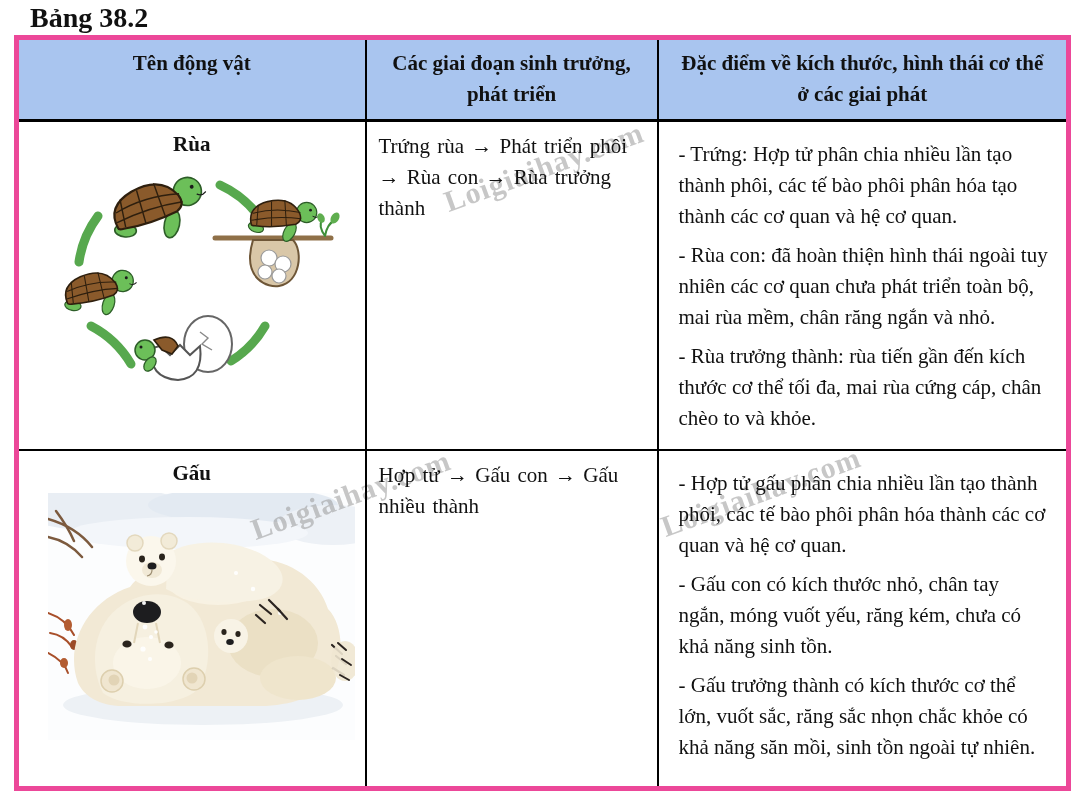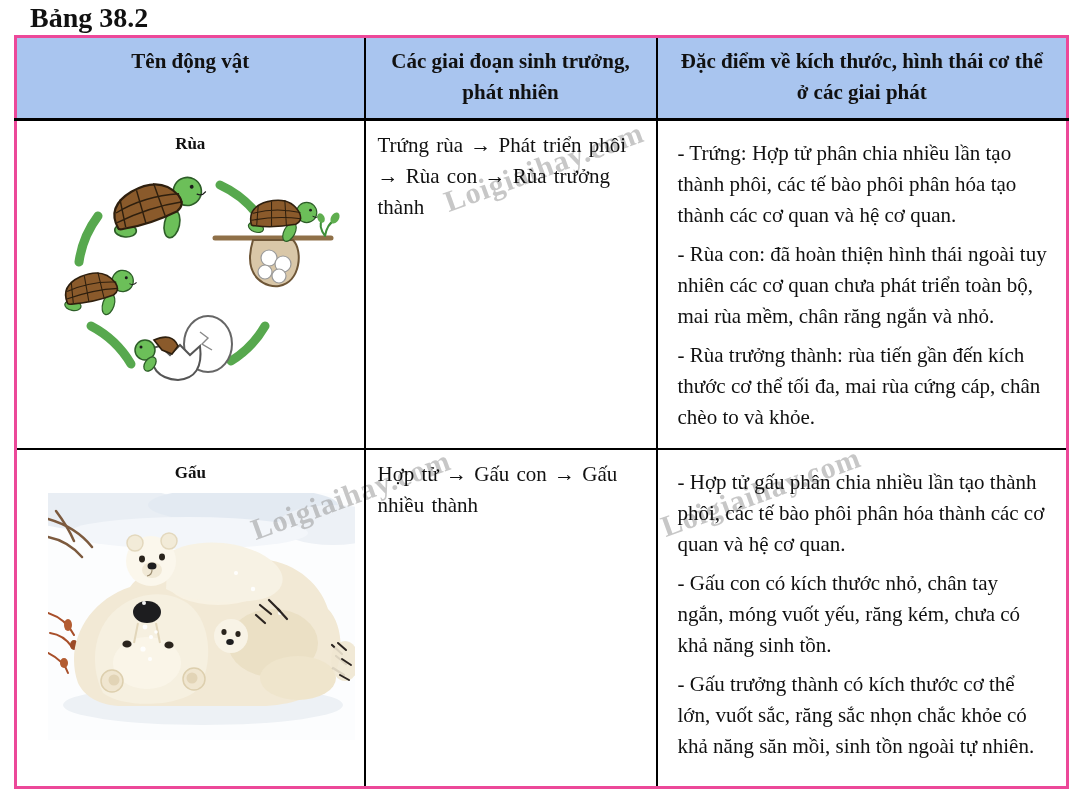--- a/index.html
+++ b/index.html
@@ -14,30 +14,30 @@
   table.main {
     position:absolute; left:14px; top:35px; width:1052px;
     border-collapse:collapse; table-layout:fixed; z-index:5;
     background:transparent;
   }
   table.main td {
     border:2px solid #000; vertical-align:top;
     font-size:21px; line-height:31px; box-sizing:border-box;
     background:transparent;
   }
-  table.main { border:3px solid #ec4899; }
+  table.main { border:5px solid #ec4899; }
   tr.hdr td {
     background:#a9c5ef; text-align:center; font-weight:bold;
     white-space:pre-line; padding:8px 4px 4px 4px;
     border-bottom:3px solid #000; height:83px; vertical-align:top;
   }
   tr.row1 { height:329px; }
   tr.row2 { height:339px; }
   td.animal-cell { text-align:center; padding-top:7px; }
-  .animal-name { font-weight:bold; font-size:17px; }
+  .animal-name { font-weight:bold; font-size:21px; }
   td.stages-cell { padding:9px 8px 0 12px; word-spacing:2px; }
   td.chars-cell  { padding:9px 10px 0 12px; }
   td.chars-cell p { margin:8px; }
   .wm {
     position:absolute; width:272px; text-align:center;
     font-size:30px; font-weight:bold; letter-spacing:1px;
     color:#9a9a9a; opacity:0.55; transform:rotate(-20deg);
     z-index:4; pointer-events:none; white-space:nowrap;
     font-family:"Liberation Serif","DejaVu Serif",serif;
   }
@@ -188,21 +188,21 @@
 <table class="main">
   <colgroup>
       <col style="width:349px">
       <col style="width:292px">
       <col style="width:411px">
     </colgroup>
   <tbody>
       <tr class="hdr">
     <td>Tên động vật</td>
     <td>Các giai đoạn sinh trưởng,
-phát nhiên</td>
+phát triển</td>
     <td>Đặc điểm về kích thước, hình thái cơ thể
 ở các giai phát</td>
   </tr>
   <tr class="row1">
     <td class="animal-cell">
       <div class="animal-name">Rùa</div>
     </td>
     <td class="stages-cell">Trứng rùa → Phát triển phôi → Rùa con → Rùa trưởng thành</td>
     <td class="chars-cell">
       <p>- Trứng: Hợp tử phân chia nhiều lần tạo thành phôi, các tế bào phôi phân hóa tạo thành các cơ quan và hệ cơ quan.</p>

